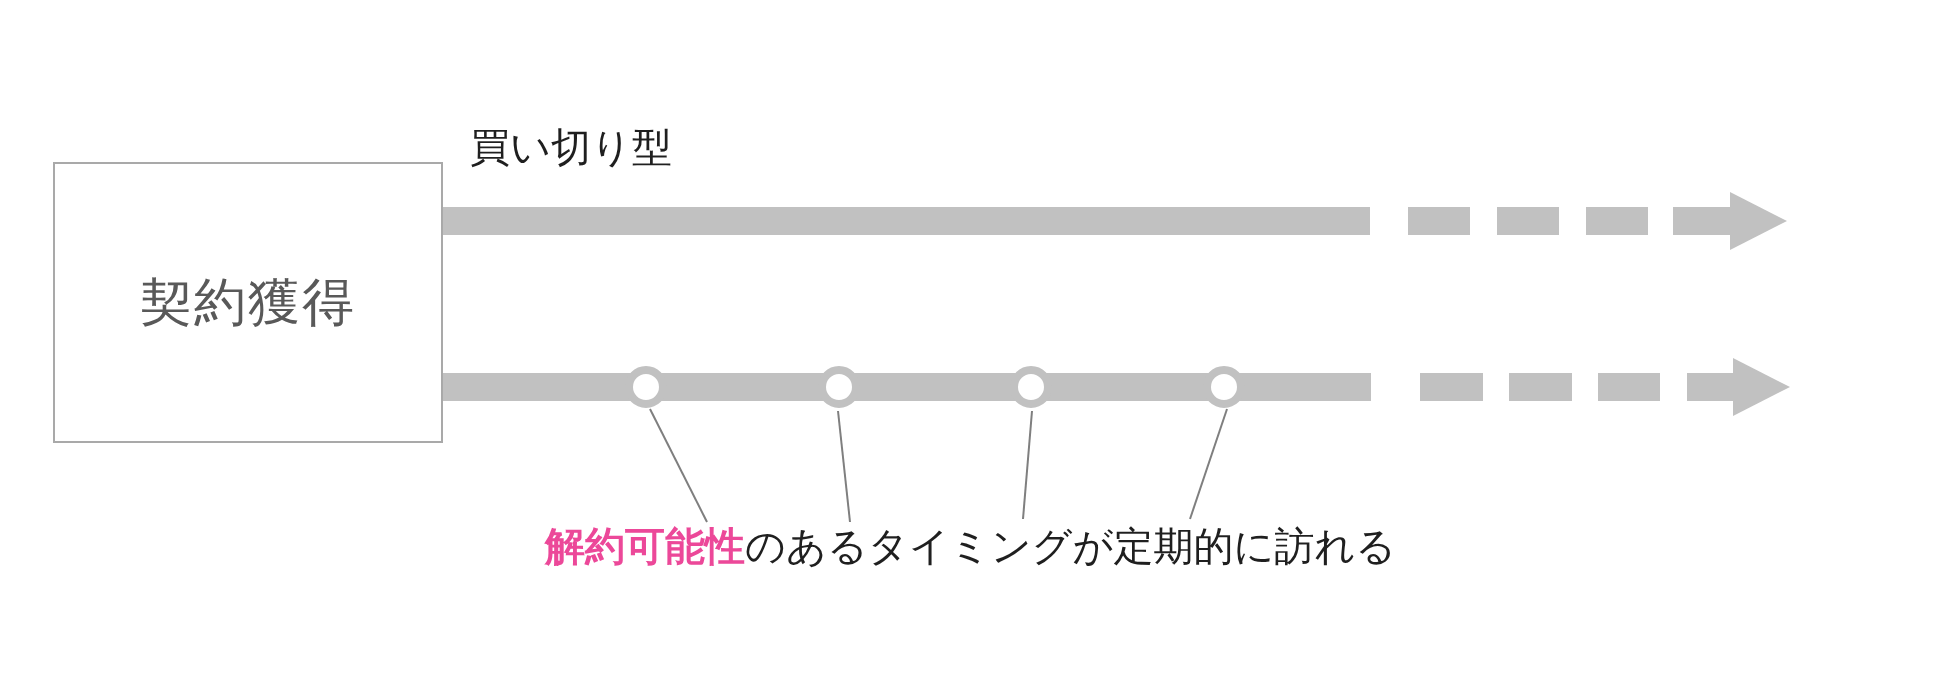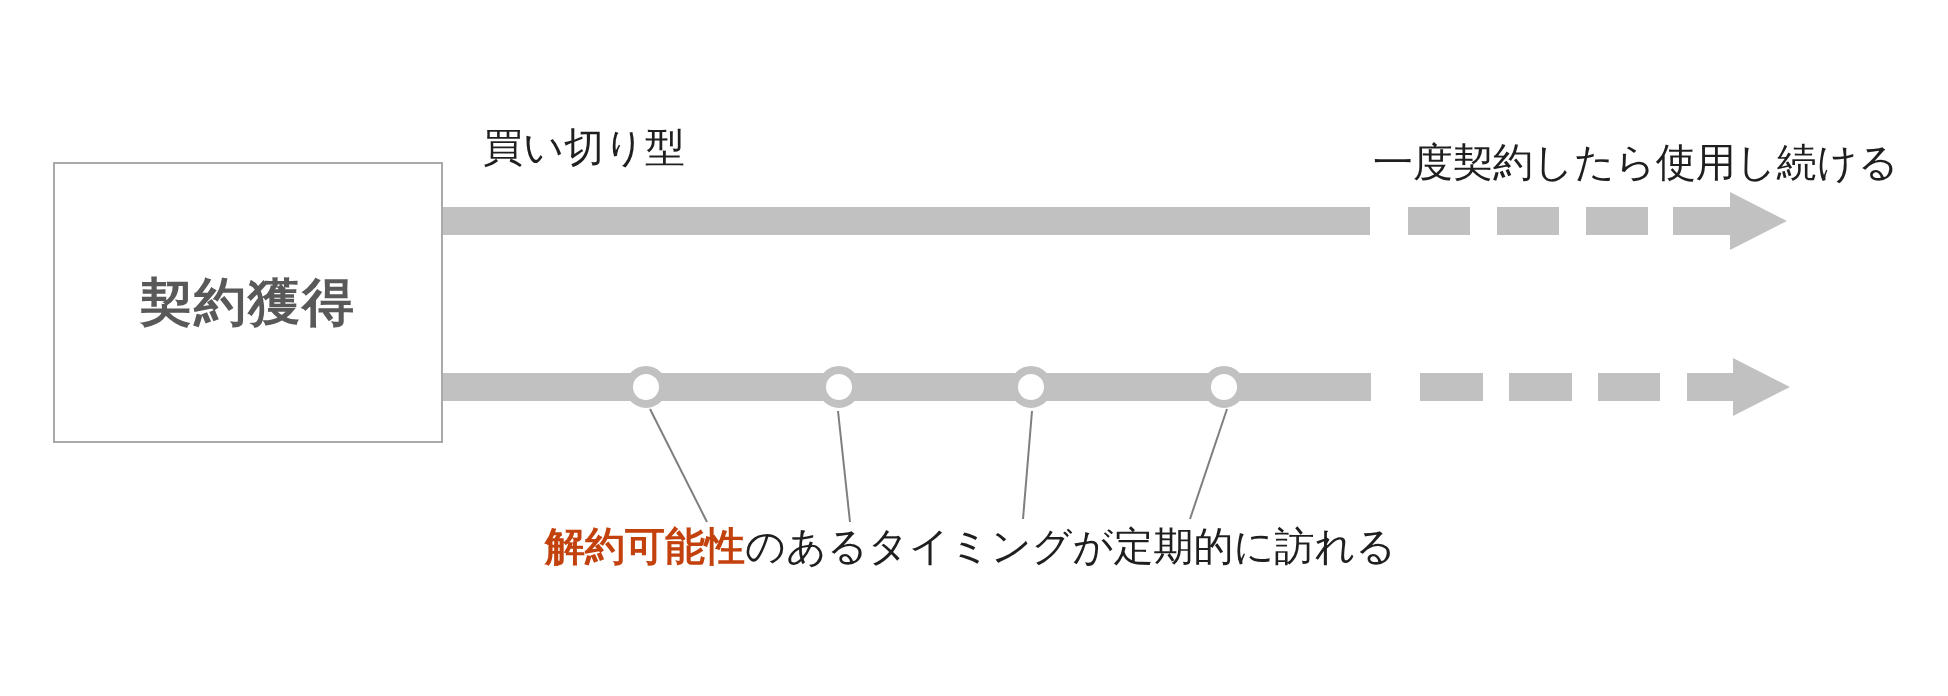--- a/index.html
+++ b/index.html
@@ -16,38 +16,38 @@
   
   .contract-box {
     left: 53px; top: 162px;
     width: 386px; height: 277px;
     border: 2px solid #a9a9a9;
     background: #ffffff;
     display: flex; align-items: center; justify-content: center;
   }
   .contract-box-label {
     font-size: 52px;
-    font-weight: 700;
+    font-weight: 400;
     color: #595959;
     letter-spacing: 2px;
     white-space: nowrap;
   }
 
   
   .label {
     font-size: 40px;
     color: #1f1f1f;
     white-space: nowrap;
     line-height: 1.1;
   }
-  .buy-once-label       { left: 483px; top: 125px; }
+  .buy-once-label       { left: 470px; top: 125px; }
   .forever-annotation   { left: 1373px; top: 140px; }
   .subscription-label   { left: 483px; top: 313px; }
   .cancel-annotation    { left: 545px; top: 524px; }
-  .cancel-annotation .bold-part { font-weight: 700; color: #c2410c; margin-top: 20px; }
+  .cancel-annotation .bold-part { font-weight: 700; color: #ec4899; margin-top: 20px; }
 
   
   .track-bar, .dash {
     height: 28px;
     background: #c1c1c1;
   }
   .bar-top      { left: 443px; top: 207px; width: 927px; }
   .bar-bottom   { left: 443px; top: 373px; width: 928px; }
 
   .dash { width: 62px; }
@@ -98,21 +98,20 @@
     <span class="contract-box-label">契約獲得</span>
   </div>
 
   <div class="abs label buy-once-label">買い切り型</div>
   <div class="abs track-bar bar-top"></div>
   <div class="abs dash d1a"></div>
   <div class="abs dash d1b"></div>
   <div class="abs dash d1c"></div>
   <div class="abs dash d1d"></div>
   <div class="abs arrowhead arrow-top"></div>
-  <div class="abs label forever-annotation">一度契約したら使用し続ける</div>
 
   <div class="abs track-bar bar-bottom"></div>
   <div class="abs milestone m1"></div>
   <div class="abs milestone m2"></div>
   <div class="abs milestone m3"></div>
   <div class="abs milestone m4"></div>
   <div class="abs dash d2a"></div>
   <div class="abs dash d2b"></div>
   <div class="abs dash d2c"></div>
   <div class="abs dash d2d"></div>

